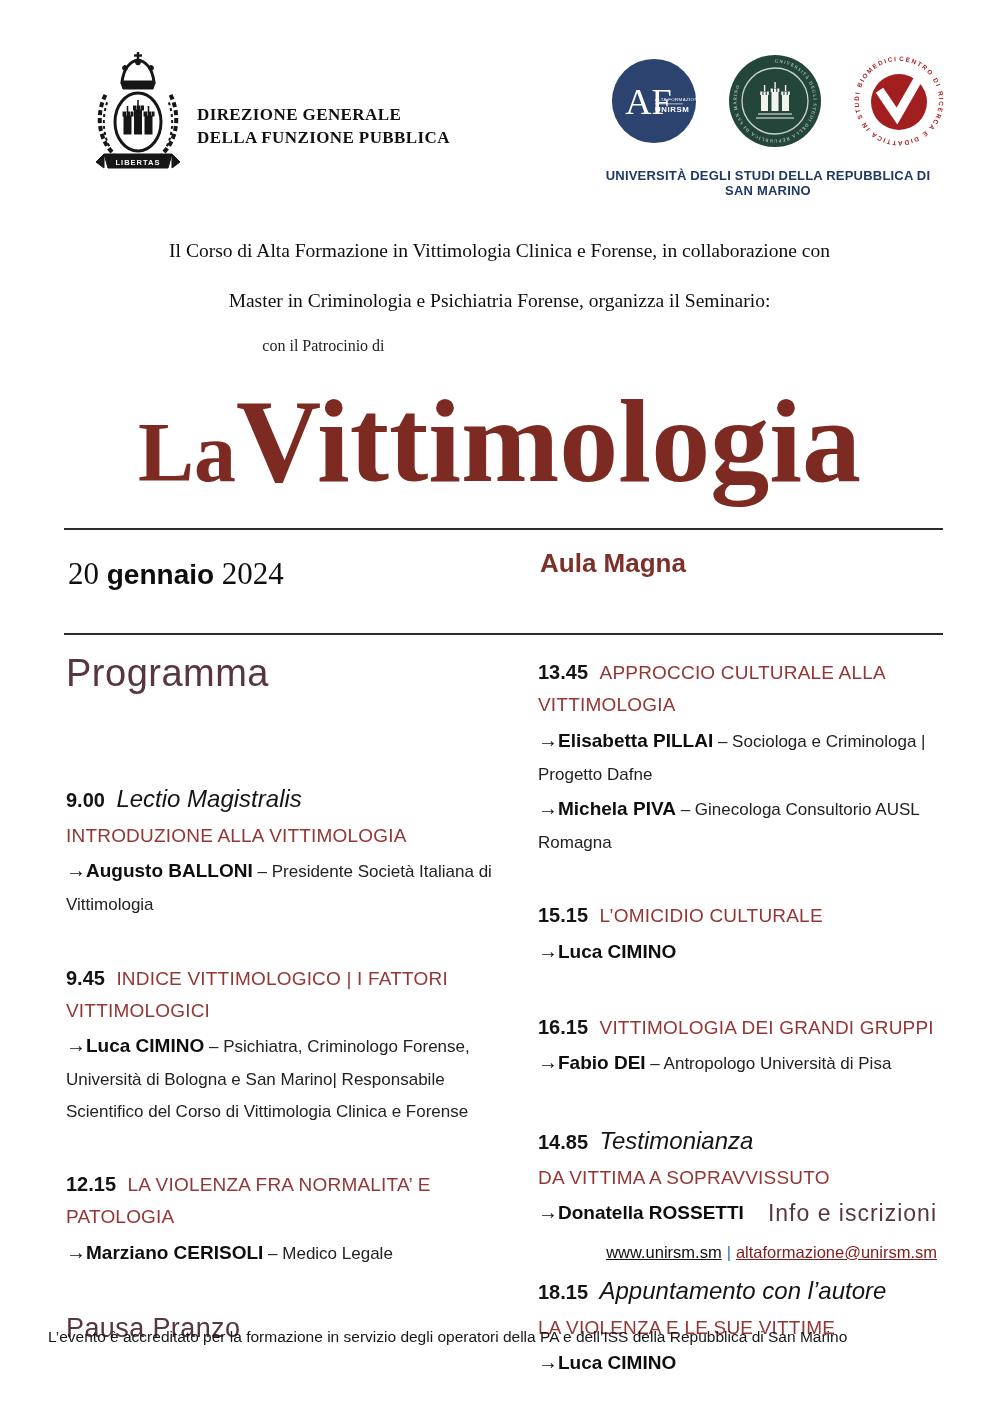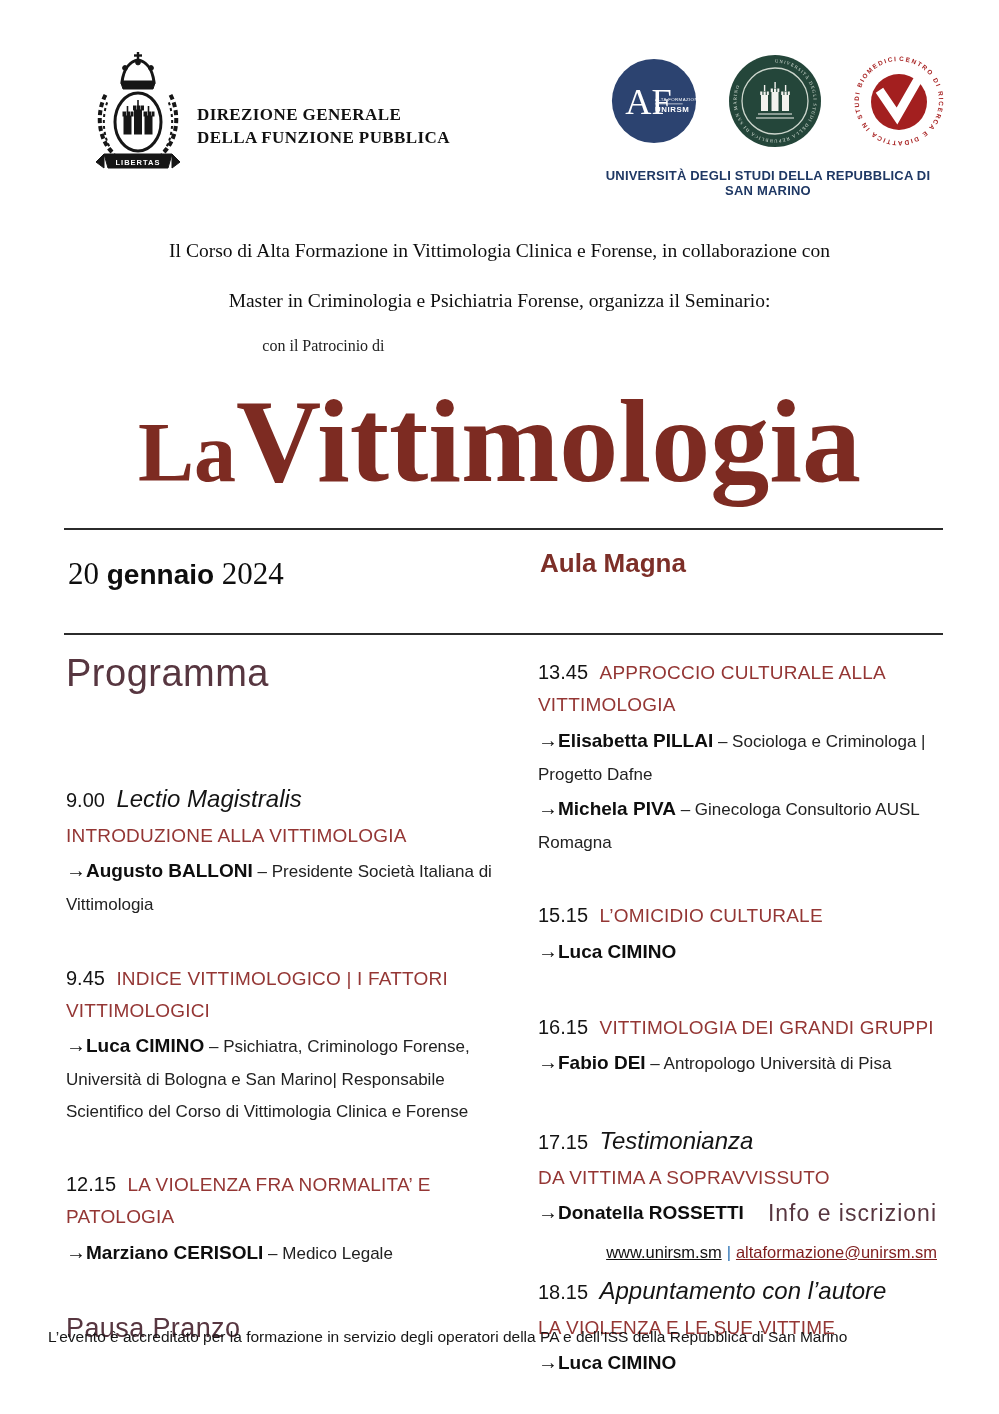--- a/index.html
+++ b/index.html
@@ -36,21 +36,21 @@
   .venue-name{font-size:26px;font-weight:700;color:#7d2f28;}
   .venue-addr{margin-top:7px;font-size:20px;color:#0e0e0e;}
   
   .col-left{position:absolute;left:66px;top:652px;width:452px;}
   .col-right{position:absolute;left:538px;top:655px;width:404px;}
   .prog-heading{font-size:38px;color:#573640;letter-spacing:.5px;}
   .session{margin-top:40px;}
   .session.first-left{margin-top:84px;}
   .session.first-right{margin-top:0;}
   .s-line{margin:0;line-height:1.7;}
-  .s-time{font-size:20px;color:#141414;margin-right:7px;}
+  .s-time{font-size:20px;color:#141414;margin-right:7px;font-weight:bold;}
   .s-caps{font-size:19px;color:#943634;letter-spacing:.2px;}
   .s-italic{font-style:italic;font-size:24px;color:#141414;}
   .speaker{margin:0;line-height:1.85;font-size:17px;color:#222;}
   .speaker .arrow{font-weight:700;font-size:20px;color:#0e0e0e;}
   .speaker .name{font-weight:700;font-size:19px;color:#0e0e0e;}
   .pausa{margin-top:42px;font-size:27px;color:#573640;letter-spacing:.4px;}
   
   .info-block{position:absolute;right:62px;top:1200px;text-align:right;}
   .info-title{font-size:23px;color:#573640;letter-spacing:1px;}
   .info-links{margin-top:16px;font-size:16.5px;}
@@ -263,21 +263,21 @@
         <span class="s-caps">VITTIMOLOGIA DEI GRANDI GRUPPI</span>
       </p>
       <p class="speaker">
         <span class="arrow">→</span><span class="name">Fabio DEI</span>
         <span class="desc">– Antropologo Università di Pisa</span>
       </p>
     </div>
 
     <div class="session">
       <p class="s-line">
-        <span class="s-time">17.15</span>
+        <span class="s-time">14.85</span>
         <span class="s-italic">Testimonianza</span>
       </p>
       <p class="s-line"><span class="s-caps">DA VITTIMA A SOPRAVVISSUTO</span></p>
       <p class="speaker">
         <span class="arrow">→</span><span class="name">Donatella ROSSETTI</span>
       </p>
     </div>
 
     <div class="session">
       <p class="s-line">

